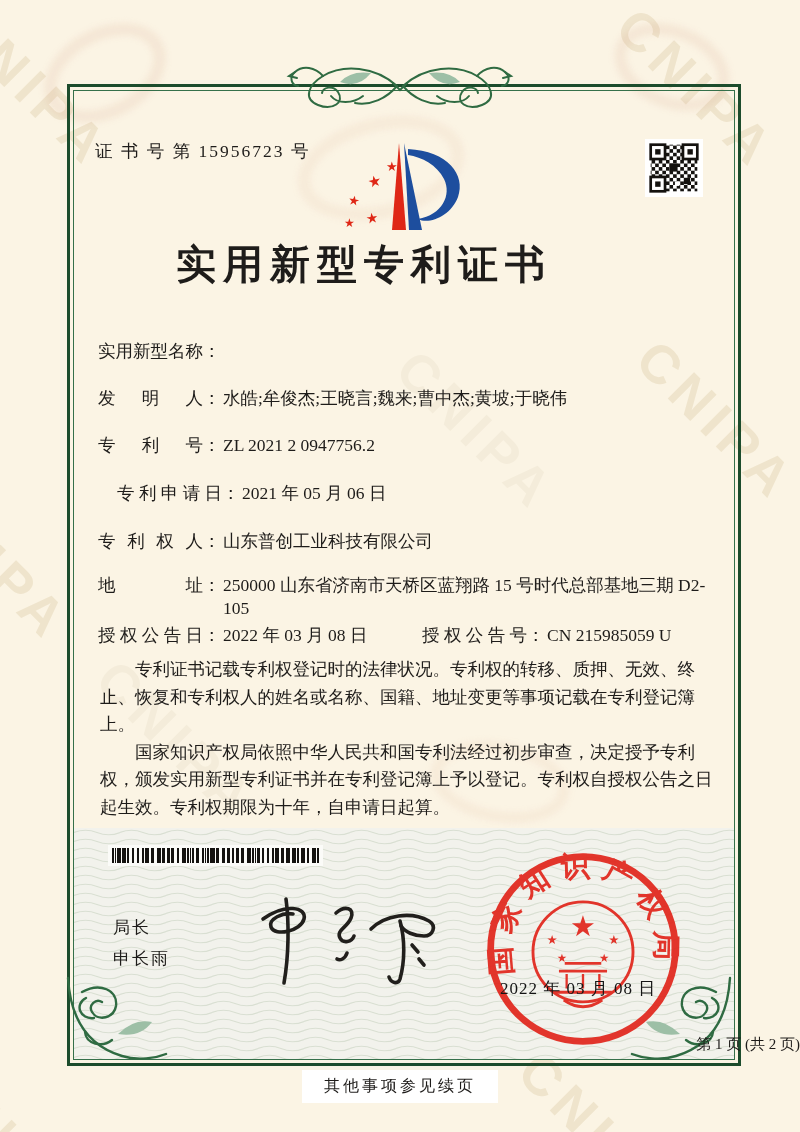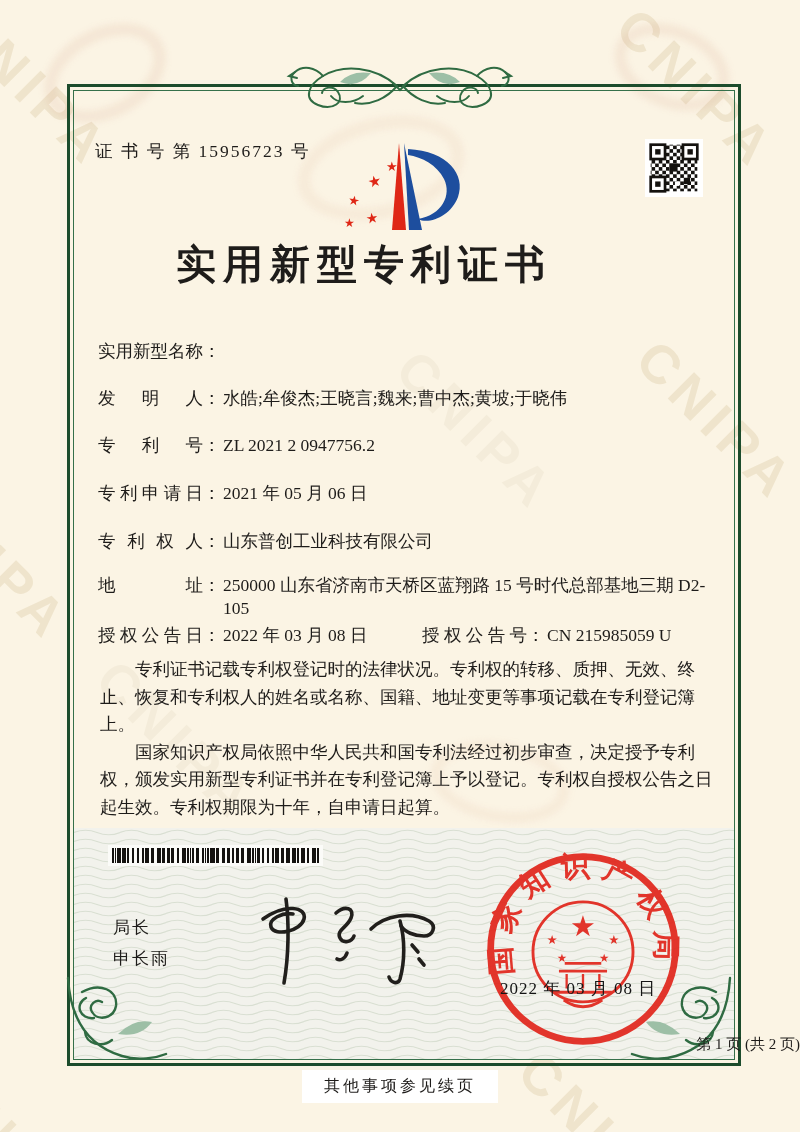--- a/index.html
+++ b/index.html
@@ -189,21 +189,21 @@
   <div class="frow" style="top:387px;">
     <span class="flabel">发明人</span>
       <span class="fcolon">：</span>
       <span class="fval">水皓;牟俊杰;王晓言;魏来;曹中杰;黄坡;于晓伟</span>
   </div>
   <div class="frow" style="top:434px;">
     <span class="flabel">专利号</span>
       <span class="fcolon">：</span>
       <span class="fval">ZL 2021 2 0947756.2</span>
   </div>
-  <div class="frow" style="top:482px;">
+  <div class="frow" style="top:482px;margin-left:19px;">
     <span class="flabel">专利申请日</span>
       <span class="fcolon">：</span>
       <span class="fval">2021 年 05 月 06 日</span>
   </div>
   <div class="frow" style="top:530px;">
     <span class="flabel">专利权人</span>
       <span class="fcolon">：</span>
       <span class="fval">山东普创工业科技有限公司</span>
   </div>
   <div class="frow" style="top:574px;">

